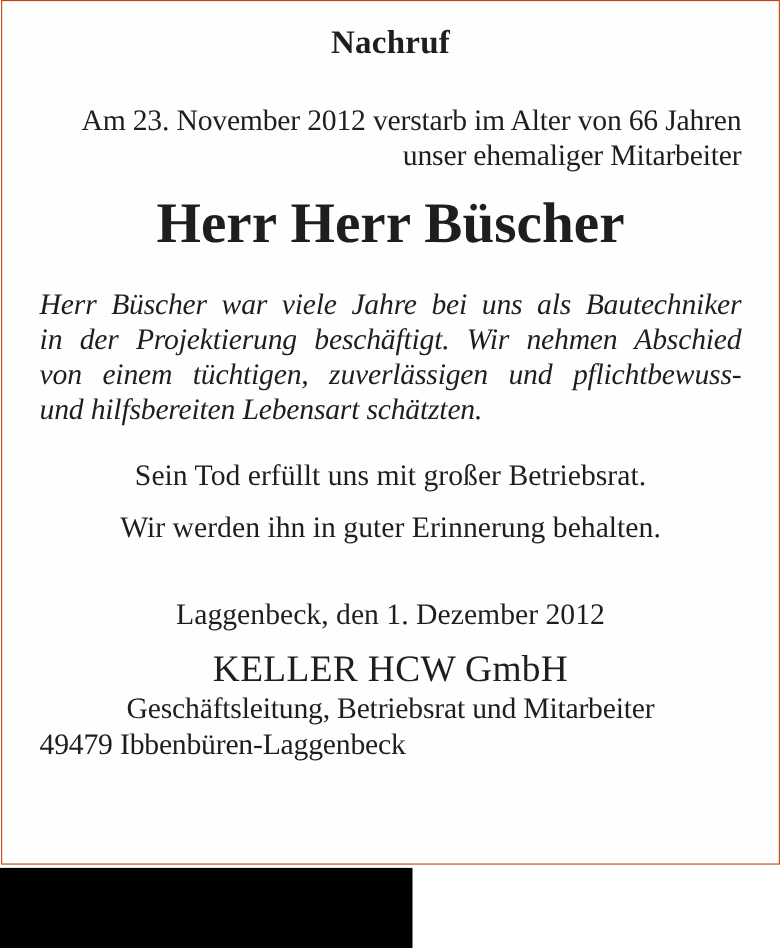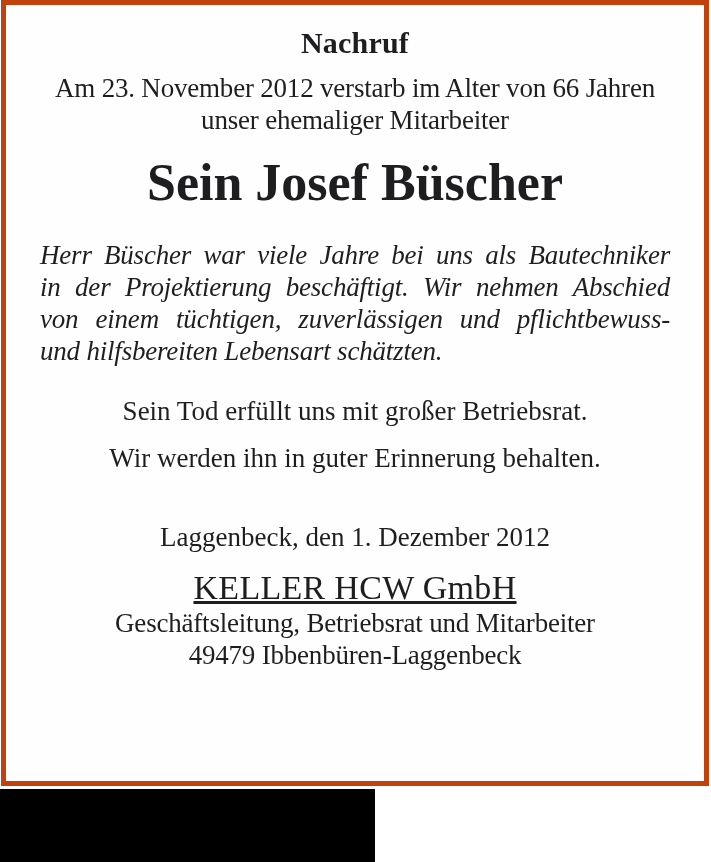--- a/index.html
+++ b/index.html
@@ -16,38 +16,38 @@
     font-family: "Liberation Serif", "DejaVu Serif", serif;
     color: #1e1e20;
   }
   .notice {
     position: absolute;
     left: 1px;
     top: 0;
     width: 708px;
     height: 786px;
     box-sizing: border-box;
-    border: 5px solid #c2410c;
+    border: 1px solid #c2410c;
     padding: 0 34px;
     background: #fffefe;
   }
   .title {
     margin: 20px 0 0 0;
     font-size: 30px;
     line-height: 36px;
     font-weight: bold;
     text-align: center;
     letter-spacing: 0.2px;
   }
   .intro {
-    margin-top: 11px;
+    margin-top: 36px;
     font-size: 27px;
     line-height: 32px;
     letter-spacing: -0.2px;
-    text-align: center;
+    text-align: right;
   }
   .deceased-name {
     margin: 19px 0 0 0;
     font-size: 52px;
     line-height: 56px;
     font-weight: bold;
     text-align: center;
     white-space: nowrap;
   }
   .body-par {
@@ -80,32 +80,31 @@
     font-size: 27px;
     line-height: 32px;
     text-align: center;
   }
   .company {
     margin-top: 16px;
     font-size: 34px;
     line-height: 38px;
     text-align: center;
     letter-spacing: 0.3px;
-    text-decoration: underline;
   }
   .signatories {
     font-size: 27px;
     line-height: 32px;
     text-align: center;
     letter-spacing: -0.2px;
   }
   .location {
     font-size: 27px;
     line-height: 32px;
-    text-align: center;
+    text-align: left;
     letter-spacing: -0.2px;
   }
   .redaction-bar {
     position: absolute;
     left: 0;
     top: 789px;
     width: 375px;
     height: 73px;
     background: #000000;
   }
@@ -117,21 +116,21 @@
 
   <div class="notice">
 
     <h1 class="title">Nachruf</h1>
 
     <div class="intro">
       <div class="intro-line">Am 23. November 2012 verstarb im Alter von 66 Jahren</div>
       <div class="intro-line">unser ehemaliger Mitarbeiter</div>
     </div>
 
-    <h2 class="deceased-name">Sein Josef Büscher</h2>
+    <h2 class="deceased-name">Herr Herr Büscher</h2>
 
     <div class="body-par">
       <div class="body-line">Herr Büscher war viele Jahre bei uns als Bautechniker</div>
       <div class="body-line">in der Projektierung beschäftigt. Wir nehmen Abschied</div>
       <div class="body-line">von einem tüchtigen, zuverlässigen und pflichtbewuss-</div>
       <div class="body-line last">und hilfsbereiten Lebensart schätzten.</div>
     </div>
 
     <div class="tribute">
       <div class="tribute-line">Sein Tod erfüllt uns mit großer Betriebsrat.</div>

